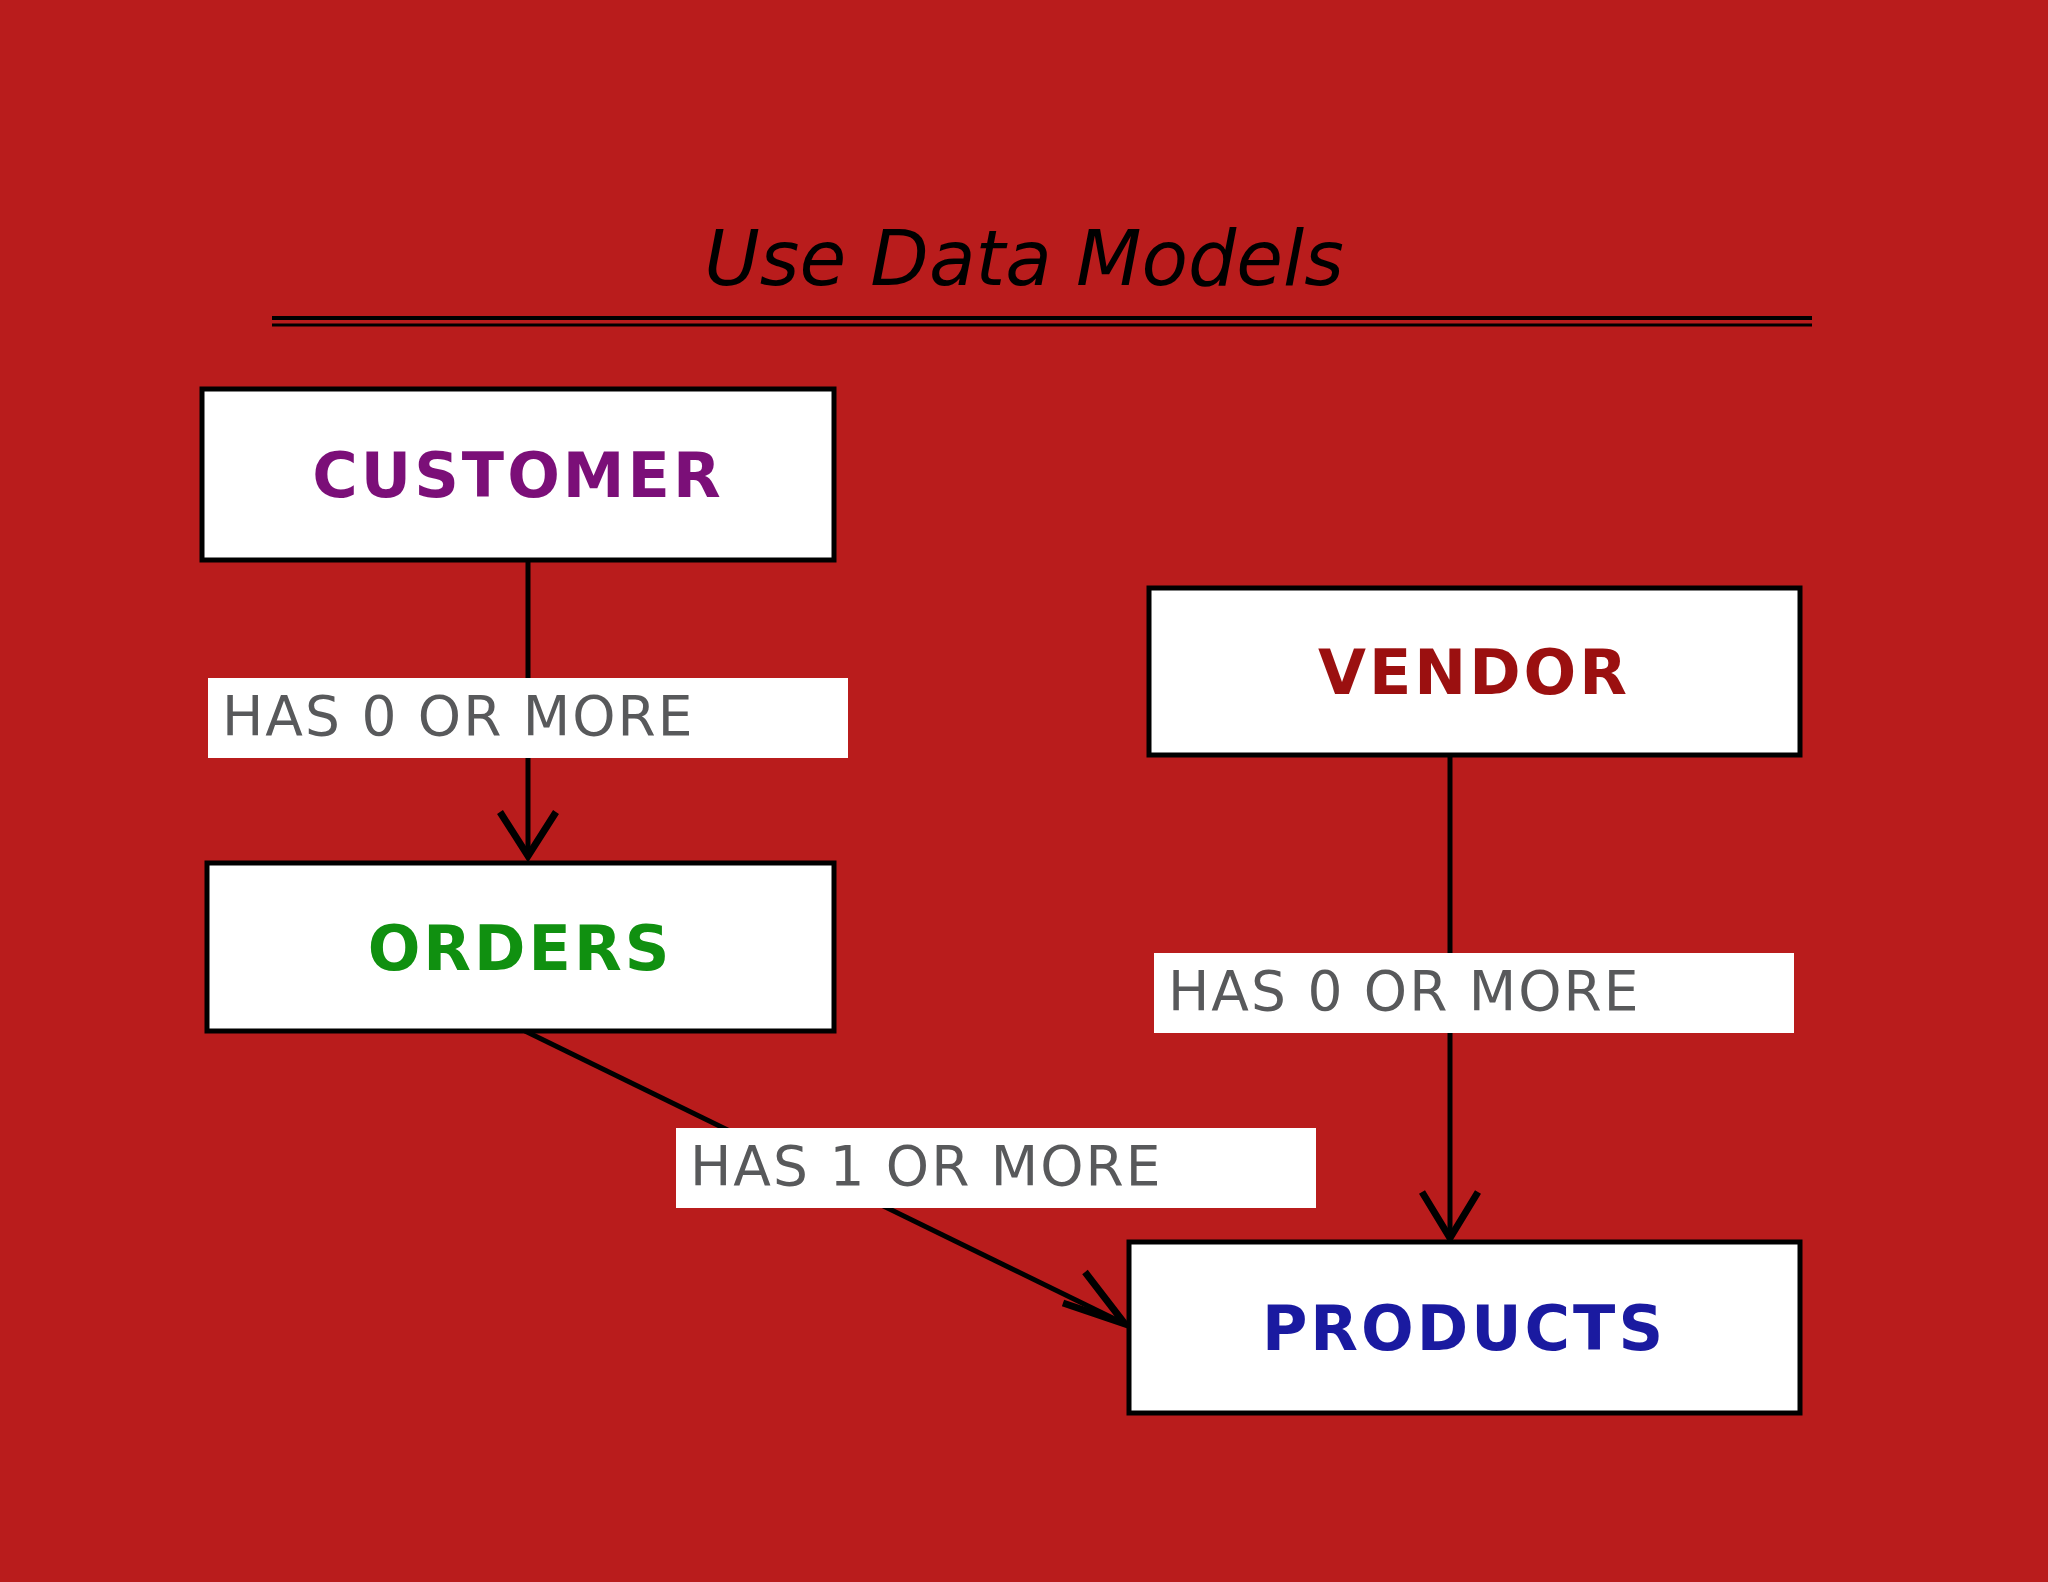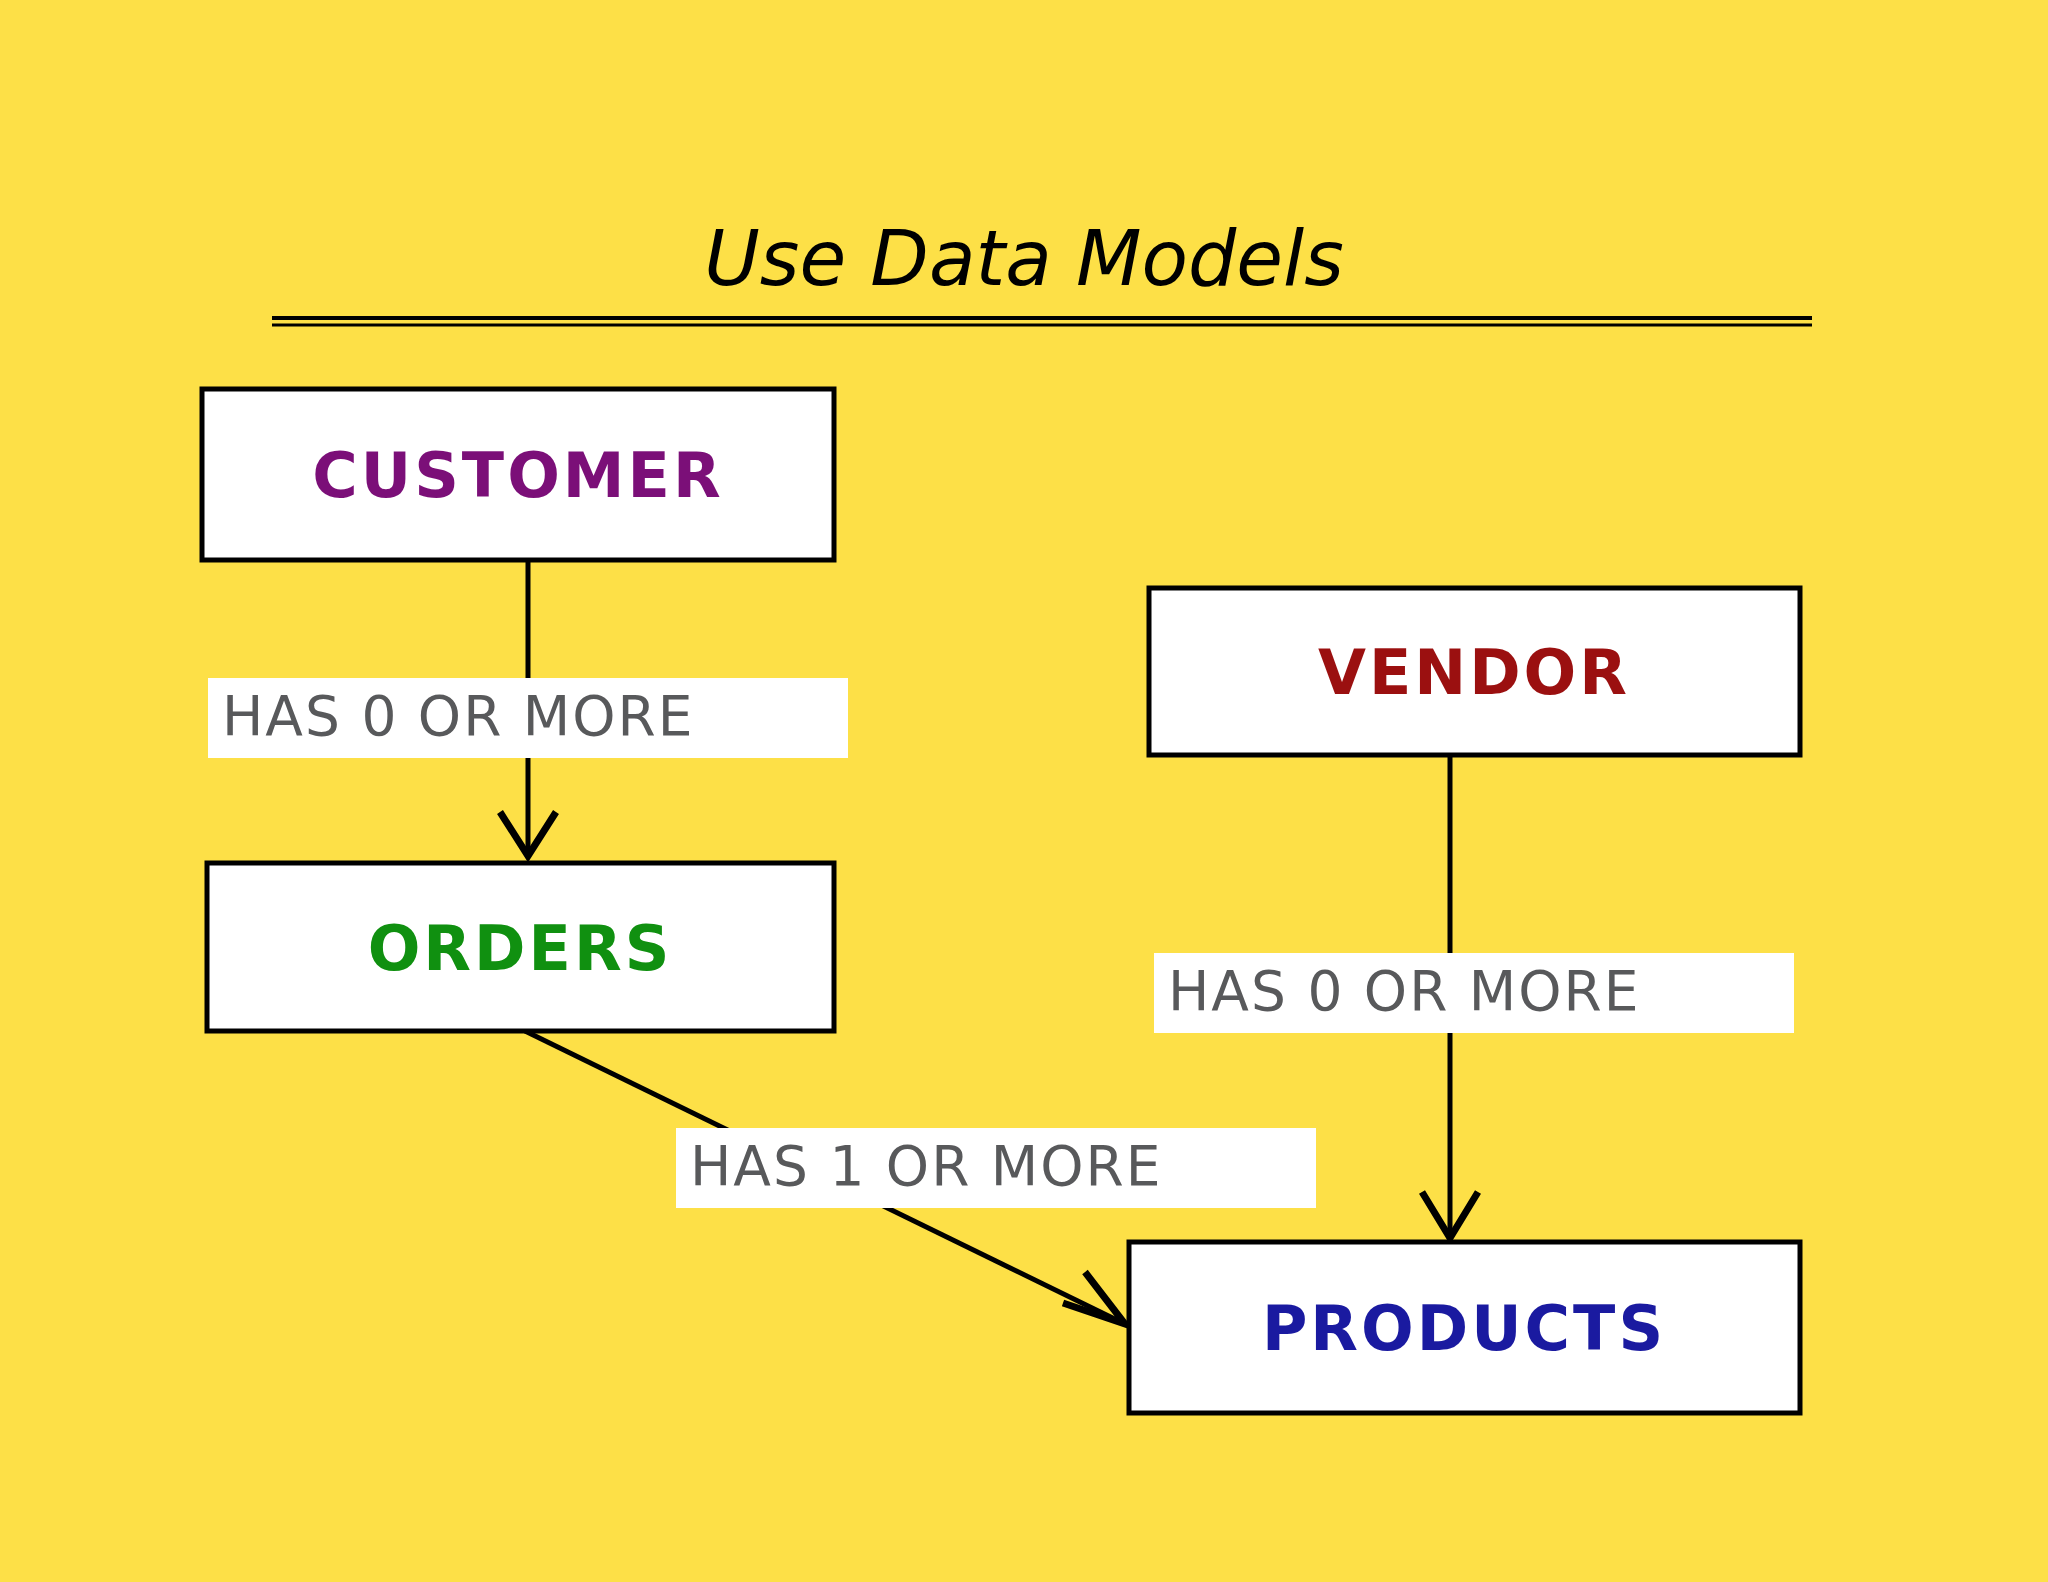--- a/index.html
+++ b/index.html
@@ -10,21 +10,21 @@
   body {
     width: 2048px;
     height: 1582px;
     font-family: "DejaVu Sans", sans-serif;
     overflow: hidden;
   }
   #slide {
     position: relative;
     width: 2048px;
     height: 1582px;
-    background: #fde047;
+    background: #b91c1c;
   }
   #slide-svg {
     position: absolute;
     left: 0;
     top: 0;
     width: 2048px;
     height: 1582px;
     display: block;
   }
   .title-text {

